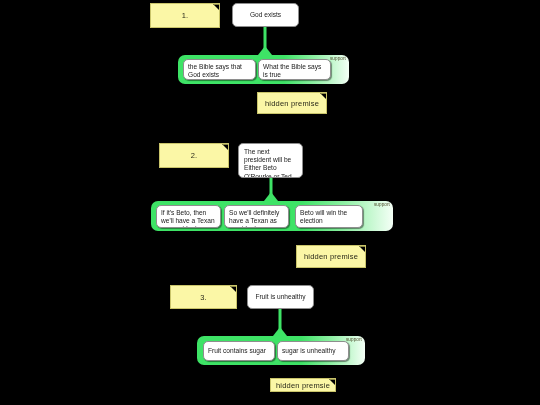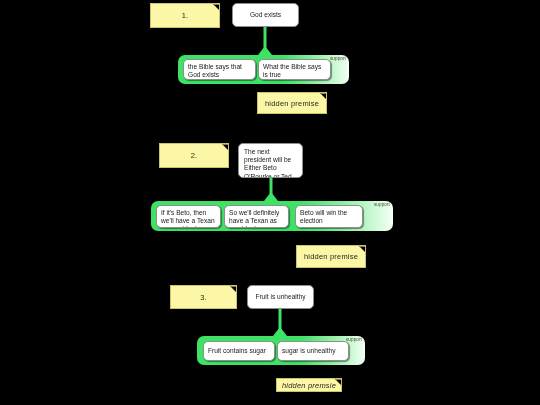--- a/index.html
+++ b/index.html
@@ -214,18 +214,18 @@
   <div class="group" style="left:197px; top:336px; width:168px; height:29px;">
     <span class="support-tag">support</span>
     <div class="inner-box centered" style="left:6px; top:5px; width:72px; height:20px;">
       <span>Fruit contains sugar</span>
     </div>
     <div class="inner-box centered" style="left:80px; top:5px; width:72px; height:20px;">
       <span>sugar is unhealthy</span>
     </div>
   </div>
 
-  <div class="note" style="left:276px; top:378px; width:66px; height:14px;font-style:italic;">
+  <div class="note" style="left:270px; top:378px; width:66px; height:14px;">
     <span class="fold"></span>
     <span class="note-label">hidden premsie</span>
   </div>
 
 </div>
 
 </body></html>

